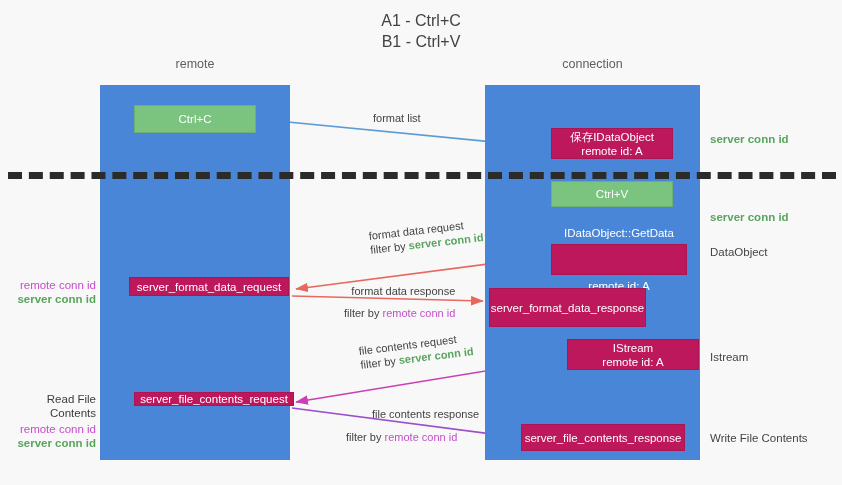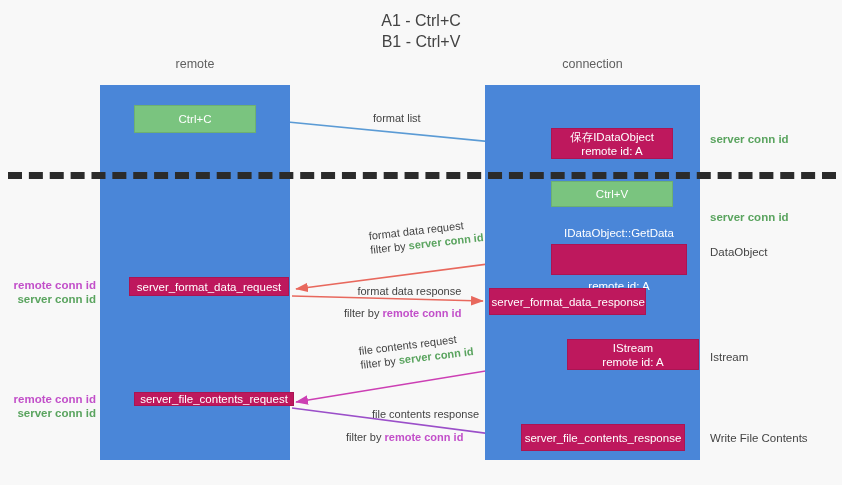--- a/index.html
+++ b/index.html
@@ -75,32 +75,32 @@
   .node.green { background: #7ac47f; }
   .node.orange { background: #be185d; }
   .node .l1 { display: block; }
   .node .l2 { display: block; }
 
   #node-ctrl-c      { left: 134px; top: 105px; width: 122px; height: 28px; }
   #node-idataobject { left: 551px; top: 128px; width: 122px; height: 31px; }
   #node-ctrl-v      { left: 551px; top: 181px; width: 122px; height: 26px; }
   #node-getdata     { left: 551px; top: 244px; width: 136px; height: 31px; gap: 39px; }
   #node-fmt-req     { left: 129px; top: 277px; width: 160px; height: 19px; }
-  #node-fmt-resp    { left: 489px; top: 288px; width: 157px; height: 27px; align-items: flex-end; }
+  #node-fmt-resp    { left: 489px; top: 288px; width: 157px; height: 39px; }
   #node-istream     { left: 567px; top: 339px; width: 132px; height: 31px; }
   #node-file-req    { left: 134px; top: 392px; width: 160px; height: 14px; }
   #node-file-resp   { left: 521px; top: 424px; width: 164px; height: 27px; }
 
   
   .side-label {
     font-size: 11.5px;
     line-height: 14px;
   }
   .green-text  { color: #5aa45f; font-weight: bold; }
-  .purple-text { color: #c24fc9; font-weight: bold; }
+  .purple-text { color: #c24fc9; font-weight: normal; }
   .plain-text  { color: #444444; }
 
   #side-conn-1 { left: 710px; top: 132px; }
   #side-conn-2 { left: 710px; top: 210px; }
   #side-dataobject { left: 710px; top: 245px; }
   #side-istream { left: 710px; top: 350px; }
   #side-writefile { left: 710px; top: 431px; }
 
   
   #left-ann-1 {
@@ -267,15 +267,16 @@
 <div class="abs side-label plain-text" id="side-dataobject">DataObject</div>
 <div class="abs side-label plain-text" id="side-istream">Istream</div>
 <div class="abs side-label plain-text" id="side-writefile">Write File Contents</div>
 
 <div class="abs" id="left-ann-1">
   <span class="left-ann-line purple-text">remote conn id</span>
   <span class="left-ann-line green-text">server conn id</span>
 </div>
 
 <div class="abs" id="left-ann-2">
+  <span class="readfile">Read File Contents</span>
   <span class="left-ann-line purple-text">remote conn id</span>
   <span class="left-ann-line green-text">server conn id</span>
 </div>
 
 </body></html>

